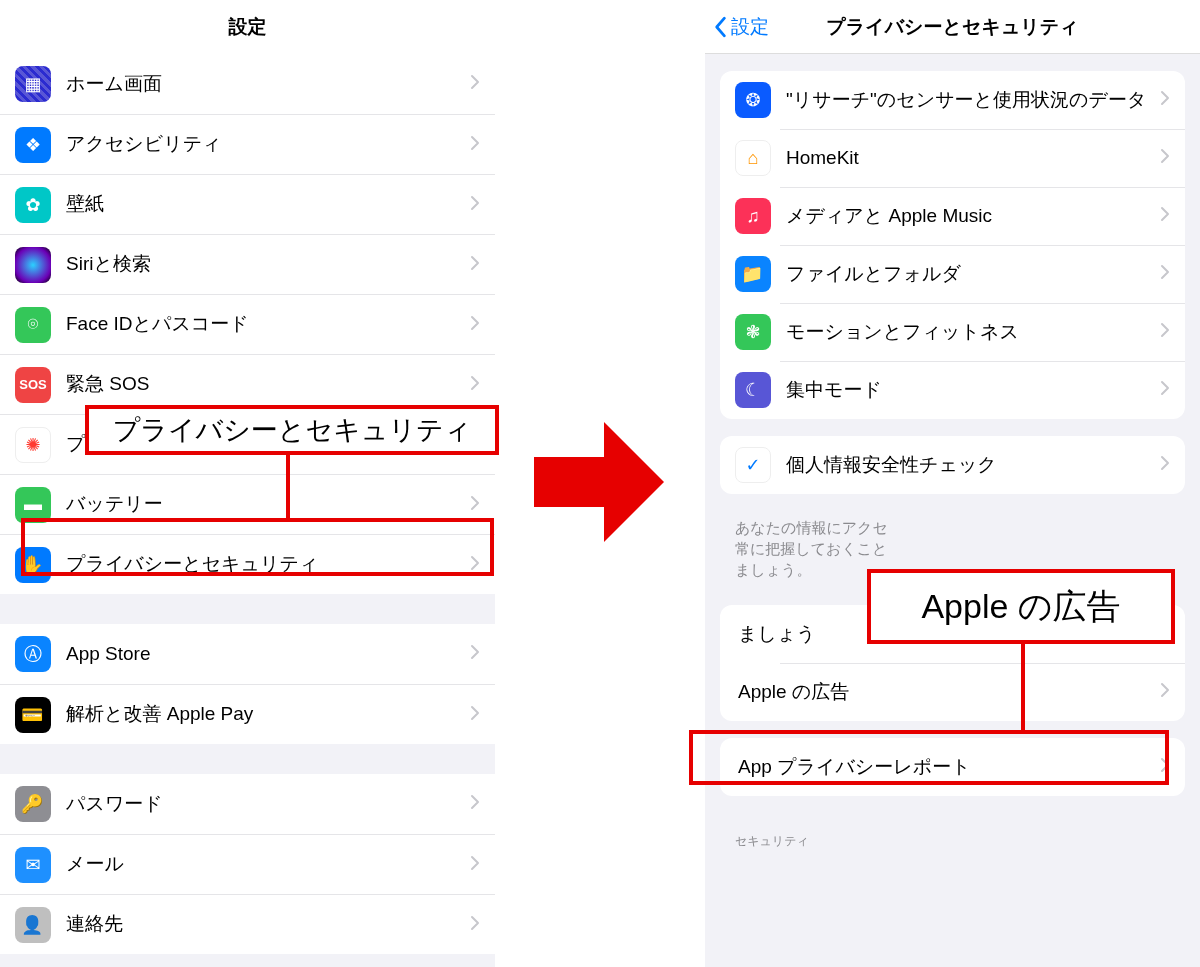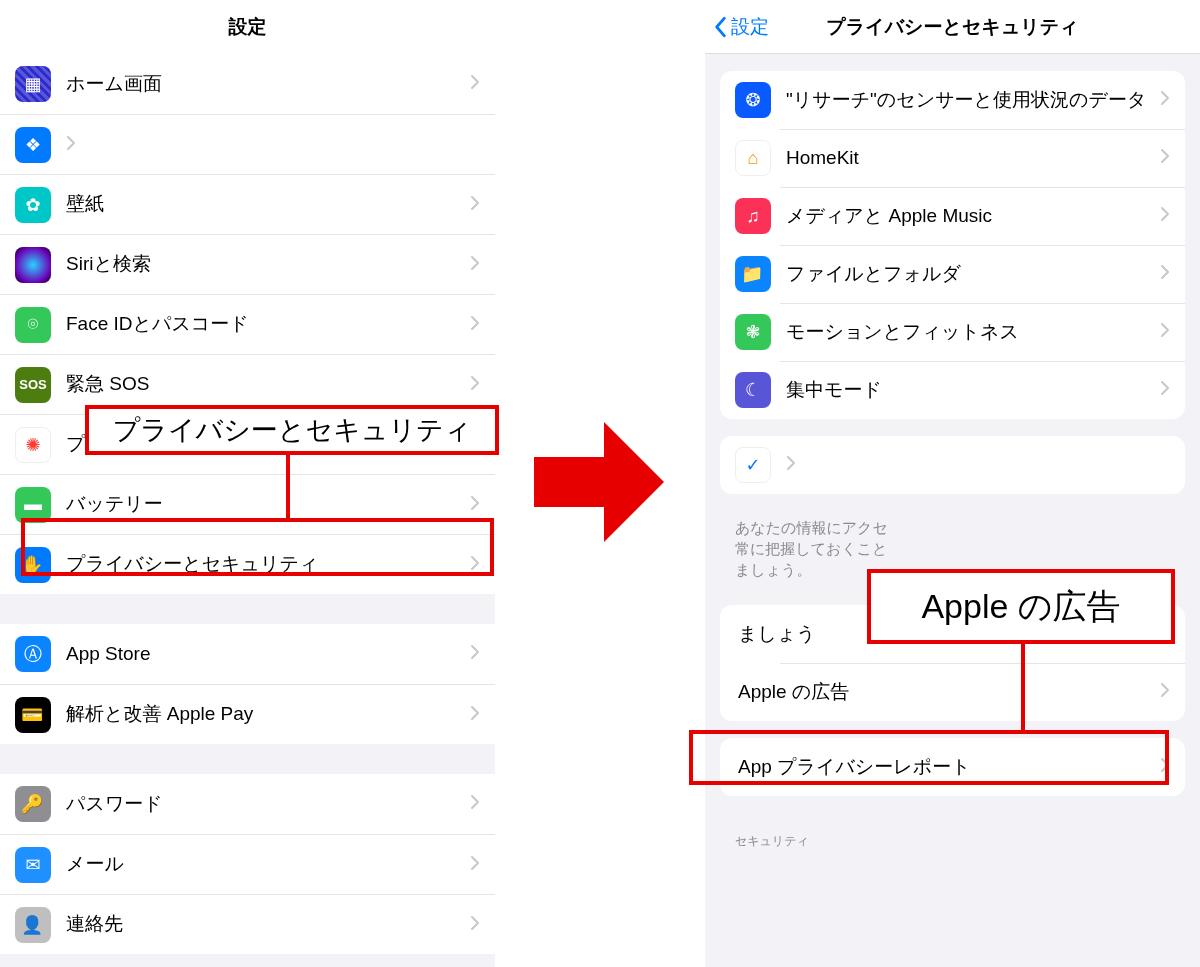--- a/index.html
+++ b/index.html
@@ -35,21 +35,21 @@
 
   
   .arrow { position:absolute; width:130px; height:120px; left:534px; top:422px; z-index:30; }
 
   
   .ic-home{background:repeating-linear-gradient(45deg,#5856d6,#5856d6 3px,#2b2bd0 3px,#2b2bd0 6px);}
   .ic-acc{background:#007aff;}
   .ic-wall{background:#00c7c7;}
   .ic-siri{background:radial-gradient(circle,#2bd1ff,#6b00b6 70%,#000);}
   .ic-face{background:#34c759;}
-  .ic-sos{background:#4d7c0f;font-weight:700;font-size:13px;}
+  .ic-sos{background:#ef4444;font-weight:700;font-size:13px;}
   .ic-covid{background:#fff;color:#ff3b30;border:1px solid #eee;}
   .ic-batt{background:#34c759;}
   .ic-priv{background:#007aff;}
   .ic-appstore{background:#0a84ff;}
   .ic-wallet{background:#000;}
   .ic-pass{background:#8e8e93;}
   .ic-mail{background:#1e90ff;}
   .ic-contacts{background:#bfbfbf;}
   .ic-research{background:#0a5bff;}
   .ic-homekit{background:#fff;color:#ff9500;border:1px solid #eee;}
@@ -72,20 +72,21 @@
         <div class="group">
           <div class="row">
             <div class="icon ic-home">▦</div>
             <div class="label">ホーム画面</div>
             <span class="chev"><svg viewBox="0 0 10 16">
                 <path d="M2 2 L8 8 L2 14" stroke="#c7c7cc" stroke-width="2" fill="none" stroke-linecap="round" stroke-linejoin="round"></path>
               </svg></span>
           </div>
           <div class="row">
             <div class="icon ic-acc">❖</div>
+            <div class="label">アクセシビリティ</div>
             <span class="chev"><svg viewBox="0 0 10 16">
                 <path d="M2 2 L8 8 L2 14" stroke="#c7c7cc" stroke-width="2" fill="none" stroke-linecap="round" stroke-linejoin="round"></path>
               </svg></span>
           </div>
           <div class="row">
             <div class="icon ic-wall">✿</div>
             <div class="label">壁紙</div>
             <span class="chev"><svg viewBox="0 0 10 16">
                 <path d="M2 2 L8 8 L2 14" stroke="#c7c7cc" stroke-width="2" fill="none" stroke-linecap="round" stroke-linejoin="round"></path>
               </svg></span>
@@ -226,20 +227,21 @@
             <div class="icon ic-focus">☾</div>
             <div class="label">集中モード</div>
             <span class="chev"><svg viewBox="0 0 10 16">
                 <path d="M2 2 L8 8 L2 14" stroke="#c7c7cc" stroke-width="2" fill="none" stroke-linecap="round" stroke-linejoin="round"></path>
               </svg></span>
           </div>
         </div>
         <div class="group">
           <div class="row">
             <div class="icon ic-safety">✓</div>
+            <div class="label">個人情報安全性チェック</div>
             <span class="chev"><svg viewBox="0 0 10 16">
                 <path d="M2 2 L8 8 L2 14" stroke="#c7c7cc" stroke-width="2" fill="none" stroke-linecap="round" stroke-linejoin="round"></path>
               </svg></span>
           </div>
         </div>
         <div class="footer small">あなたの情報にアクセ<br>常に把握しておくこと<br>ましょう。</div>
         <div class="group" style="margin-top:25px;">
           <div class="row" style="padding-left:18px;">
             <div class="label">ましょう</div>
             <span class="chev"><svg viewBox="0 0 10 16">

